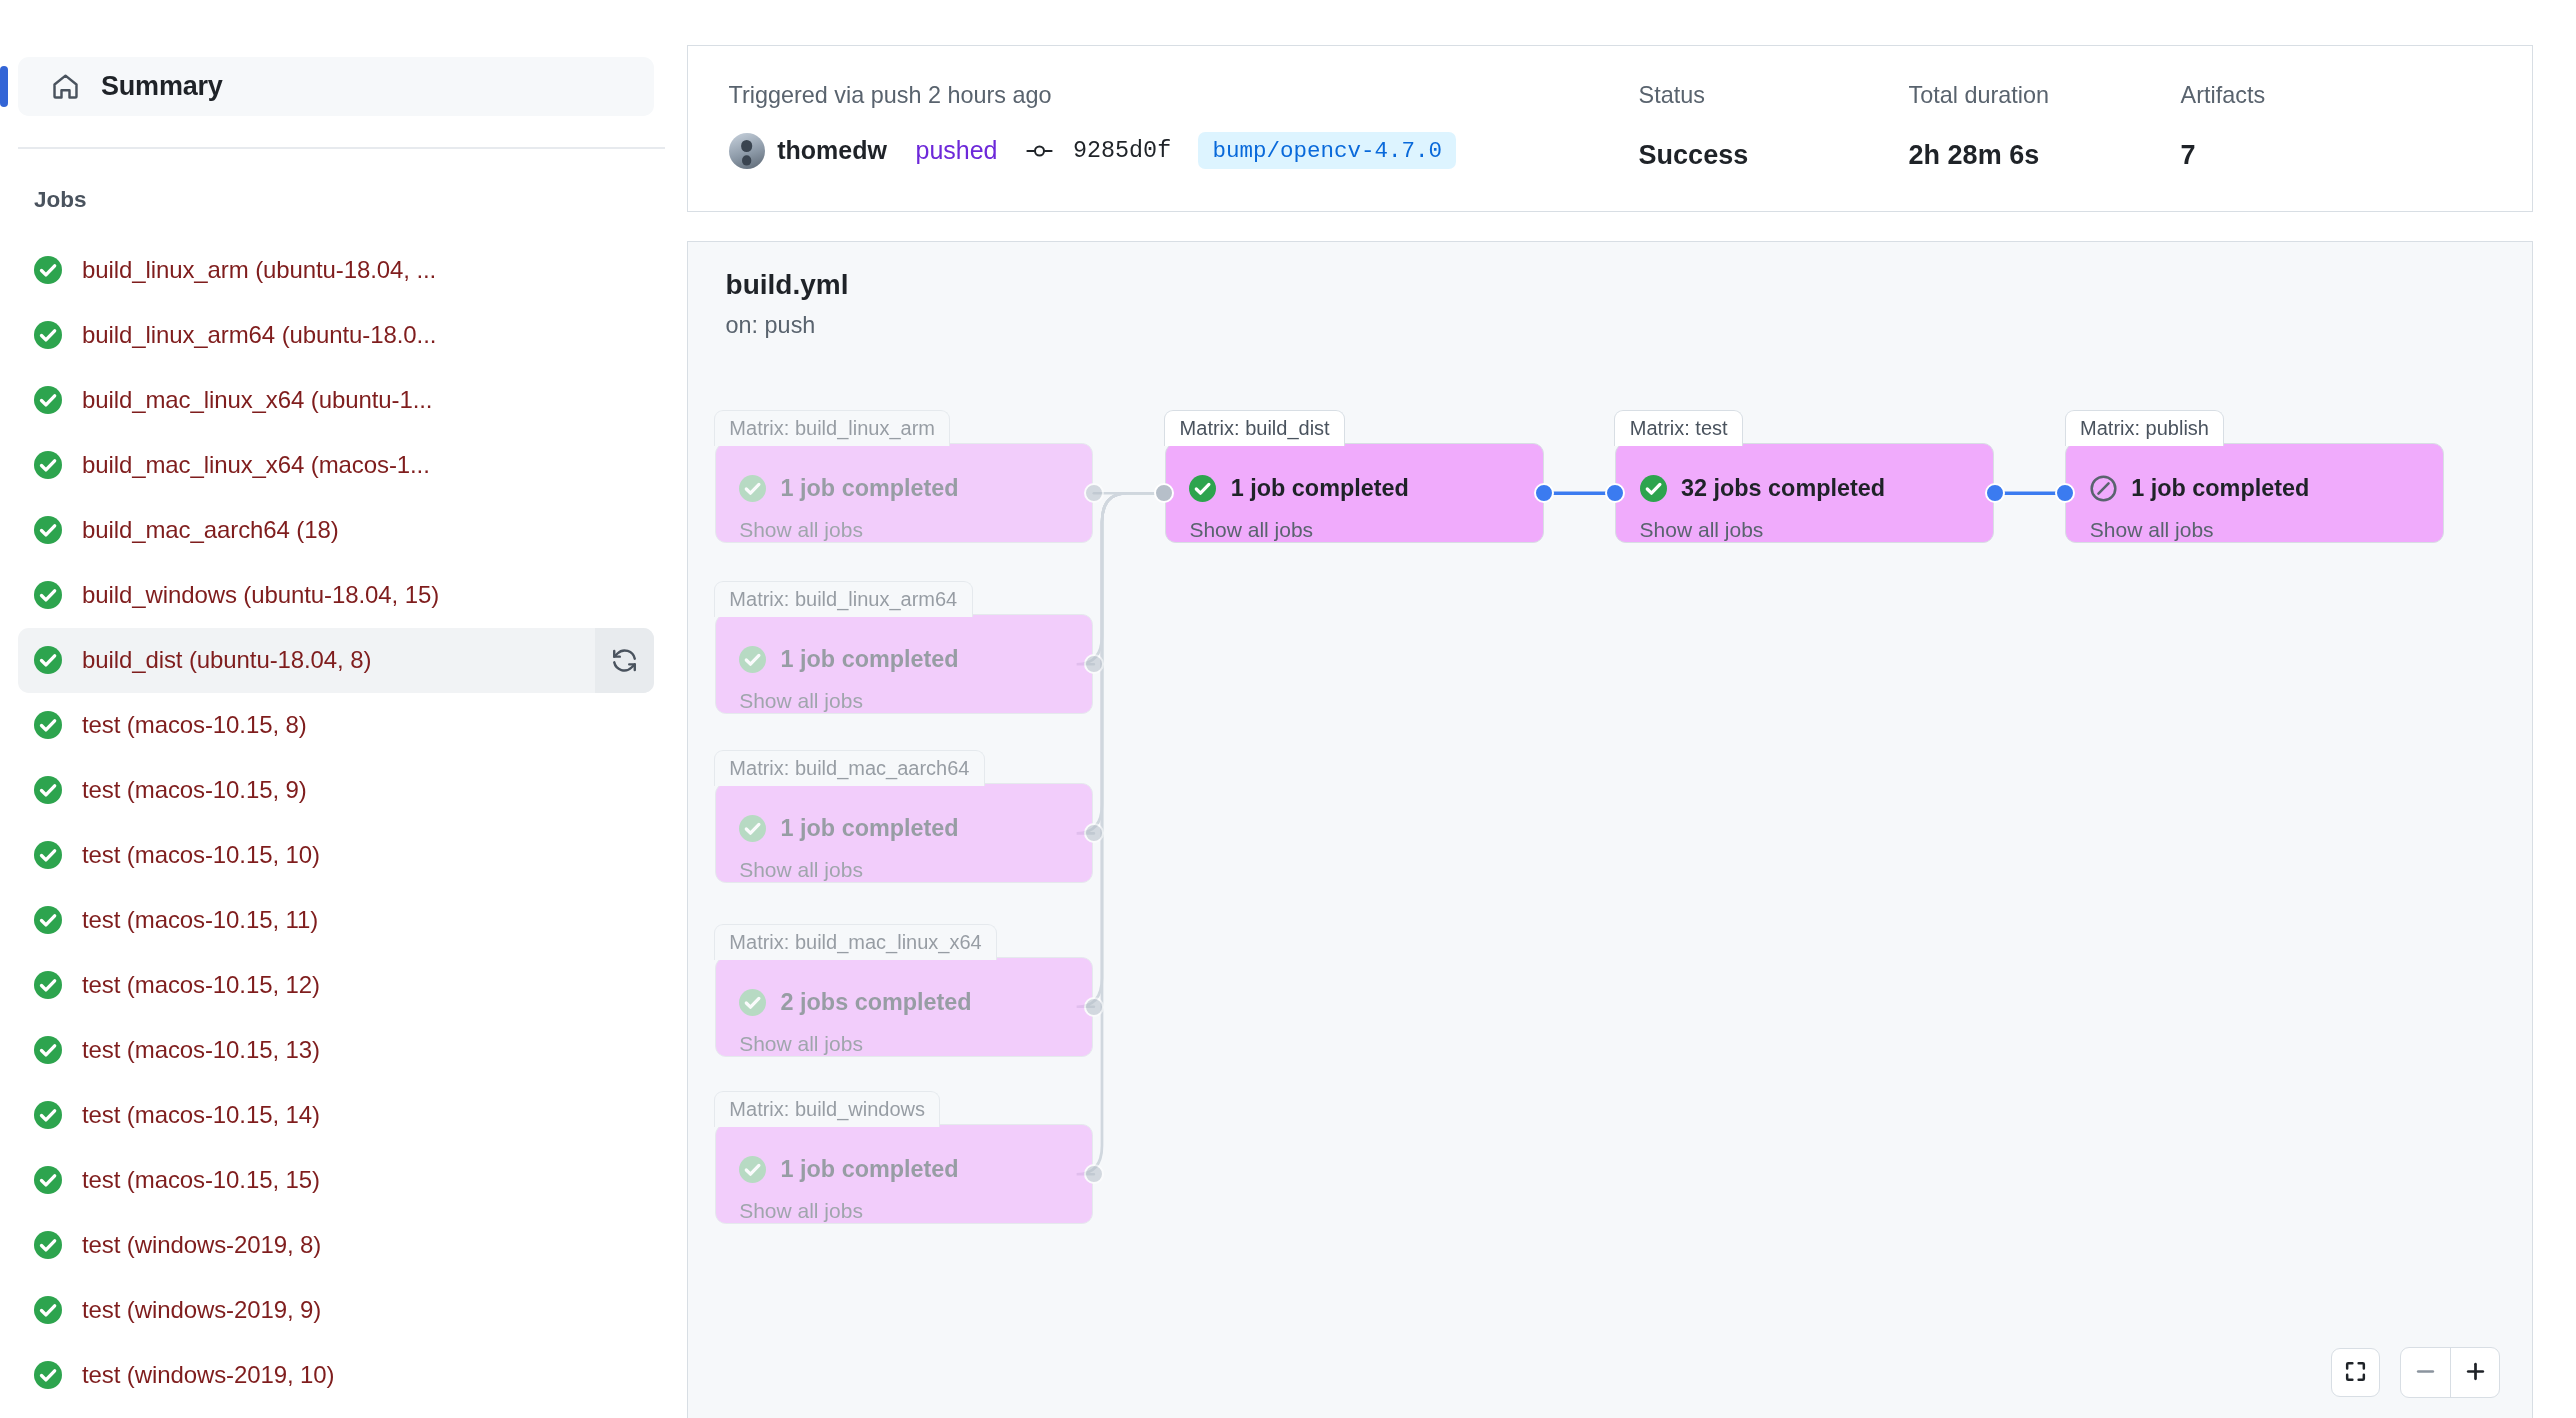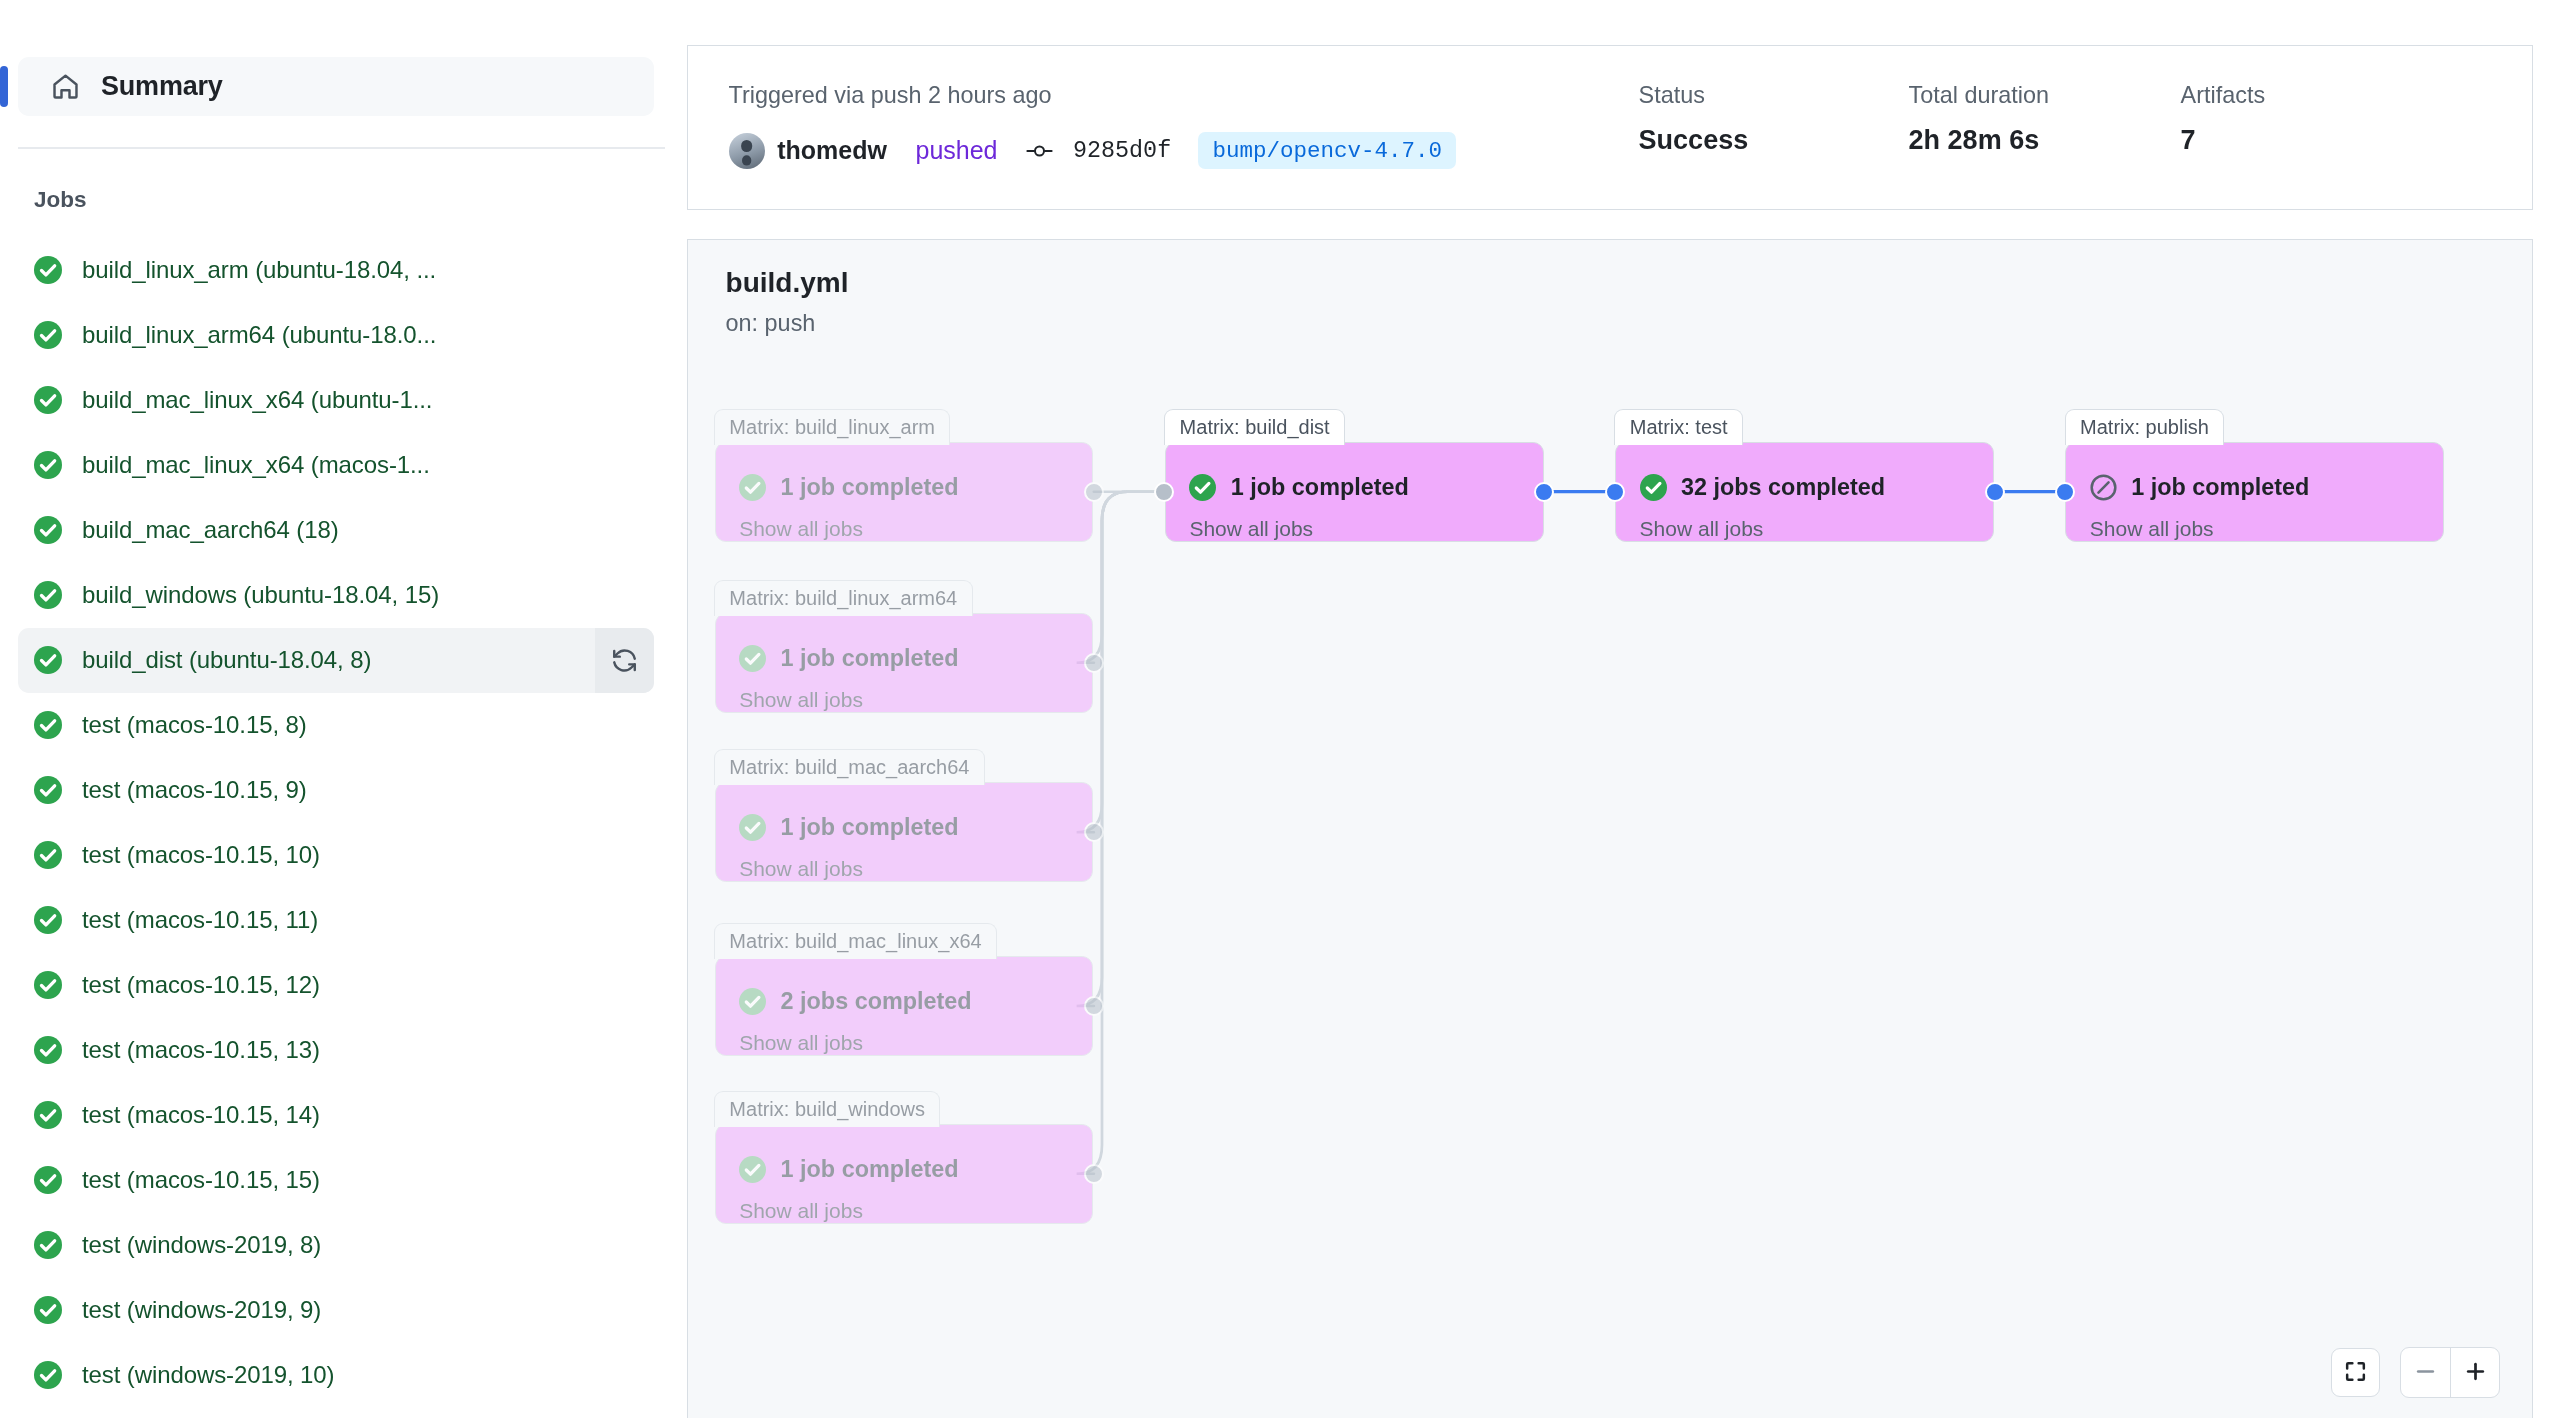--- a/index.html
+++ b/index.html
@@ -57,21 +57,21 @@
     height: 65px;
     margin: 0 29px 0 18px;
     border-radius: 10.8px;
     display: flex; align-items: center;
     padding-left: 16px;
     gap: 20px;
     white-space: nowrap;
   }
   .job-row.selected { background: #f1f3f5; }
   .job-label {
-    font-size: 24px; color: #14532d; letter-spacing: -0.1px;
+    font-size: 24px; color: #7f1d1d; letter-spacing: -0.1px;
     overflow: hidden; text-overflow: clip; white-space: nowrap;
   }
   .status-dot { width: 28px; height: 28px; flex: 0 0 28px; display:block; }
   .rerun-btn {
     position: absolute; right: 0; top: 0;
     width: 59px; height: 65px;
     background: #e8ebee;
     border-radius: 0 10.8px 10.8px 0;
     display: flex; align-items: center; justify-content: center;
     border: none; cursor: pointer;
@@ -126,21 +126,21 @@
     background: #ddf4ff;
     color: #0969da;
     font-family: "Liberation Mono", monospace;
     font-size: 22.5px;
     padding: 5.4px 14.4px;
     border-radius: 7.2px;
     white-space: nowrap;
   }
   .metrics { display: flex; flex: 1 1 auto; }
   .metric { flex: 0 0 auto; }
-  .metric-label { font-size: 23.4px; color: #59636e; margin-bottom: 16px; }
+  .metric-label { font-size: 23.4px; color: #59636e; margin-bottom: 31px; }
   .metric-value { font-size: 27px; font-weight: 700; color: #1f2328; }
   .m-status { width: 270px; }
   .m-duration { width: 272px; }
   .m-billable { width: 263px; }
   .m-artifacts { width: 162px; }
 
   
   .graph-card {
     flex: 1 1 auto;
     background: #f6f8fa;

